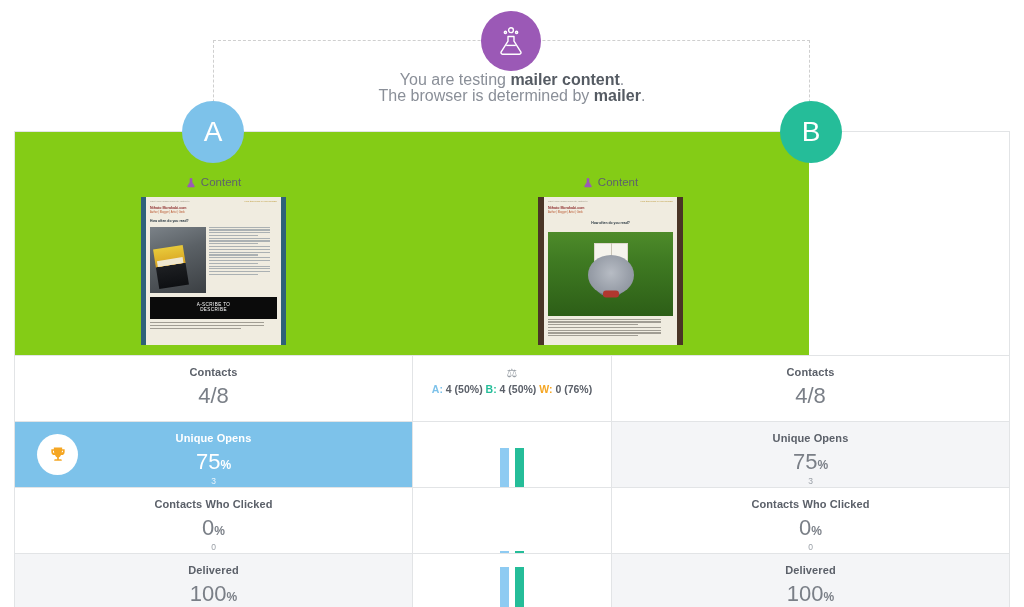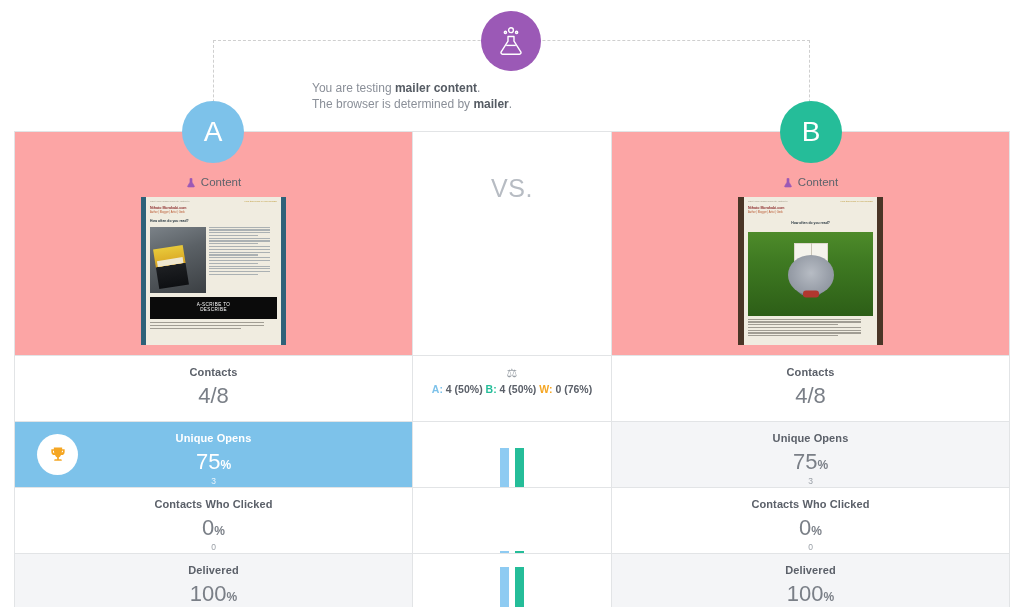--- a/index.html
+++ b/index.html
@@ -20,22 +20,22 @@
     border-right: 1px dashed #cfcfcf;
   }
   .flask-badge {
     position:absolute; left:481px; top:11px;
     width:60px; height:60px; border-radius:50%;
     background:#9b59b6; display:flex; align-items:center; justify-content:center;
     z-index: 5;
   }
   .flask-badge svg { display:block; }
   .test-caption {
-    position:absolute; left:312px; top:80px; width:400px;
-    text-align:left; font-size:12px; color:#8a8f98; line-height:16px;
+    position:absolute; left:312px; top:72px; width:400px;
+    text-align:center; font-size:16px; color:#8a8f98; line-height:16px;
   }
   .test-caption b { color:#555b63; font-weight:bold; }
 
   
   .variant-circle {
     position:absolute; width:62px; height:62px; border-radius:50%;
     display:flex; align-items:center; justify-content:center;
     color:#ffffff; font-size:28px; font-weight:300; z-index:6;
   }
   .variant-circle.a { left:182px; top:101px; background:#7dc2ea; }
@@ -46,21 +46,21 @@
     position:absolute; left:14px; top:131px;
     width:996px; border:1px solid #e2e4e6; border-bottom:none;
     background:#ffffff;
   }
   .row { display:flex; width:100%; border-bottom:1px solid #e2e4e6; }
   .cell { position:relative; }
   .cell.side { width:397px; }
   .cell.mid  { width:200px; border-left:1px solid #e2e4e6; border-right:1px solid #e2e4e6; }
 
   
-  .row.preview-row .cell { height:223px; background:#fca5a5; }
+  .row.preview-row .cell { height:223px; background:#84cc16; }
   .row.preview-row .cell.mid { background:#ffffff; }
   .content-label {
     text-align:center; font-size:11.5px; color:#5e636b;
     padding-top:44px; display:flex; align-items:center; justify-content:center; gap:5px;
   }
   .vs-text {
     text-align:center; font-size:25px; color:#b7bcc3; font-weight:300;
     padding-top:42px; letter-spacing:0.5px;
   }
 
@@ -253,23 +253,20 @@
               <div class="foot">
                 <div class="ln m"></div>
                   <div class="ln m"></div>
                   <div class="ln s"></div>
               </div>
             </div>
           </div>
         </div>
       </div>
 
-      <div class="cell mid">
-        <div class="vs-text">VS.</div>
-      </div>
 
       <div class="cell side">
         <div class="content-label">
           <svg width="10" height="11" viewBox="0 0 30 32" fill="#9b59b6" stroke="#9b59b6" stroke-width="2">
             <path d="M12 4 L12 15 L5 27 A1.6 1.6 0 0 0 6.4 29.4 L23.6 29.4 A1.6 1.6 0 0 0 25 27 L18 15 L18 4 Z"></path>
           </svg>
           <span>Content</span>
         </div>
         <div class="thumb-wrap">
           <div class="thumb">

